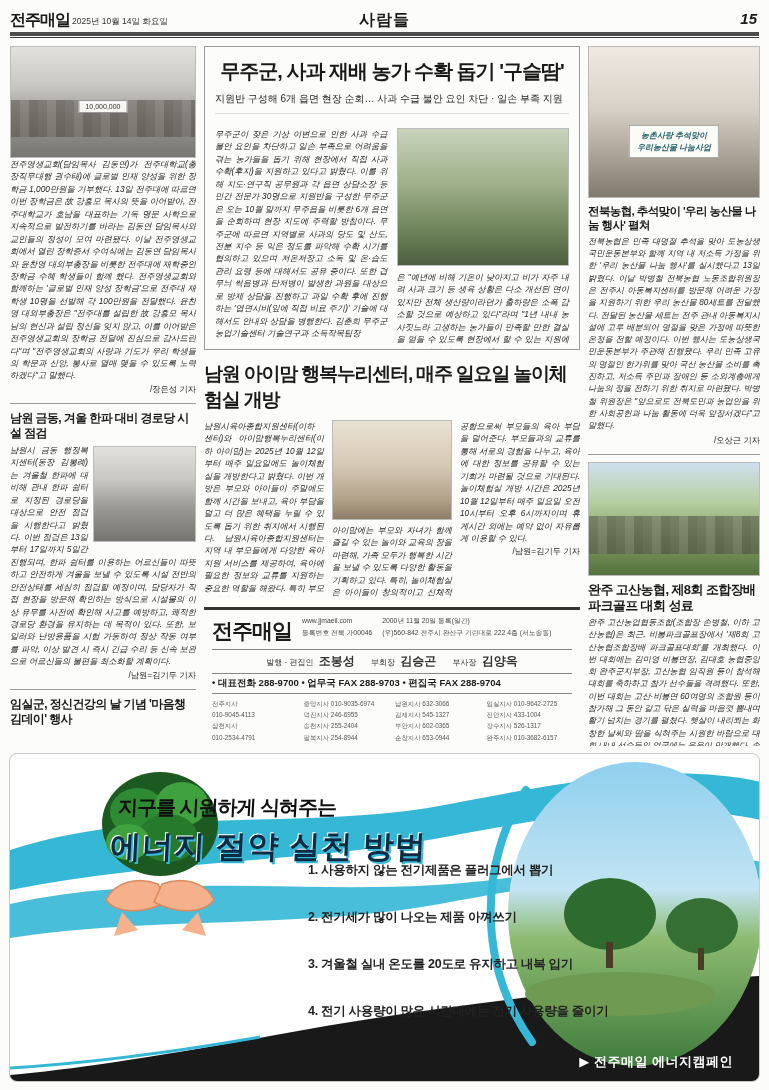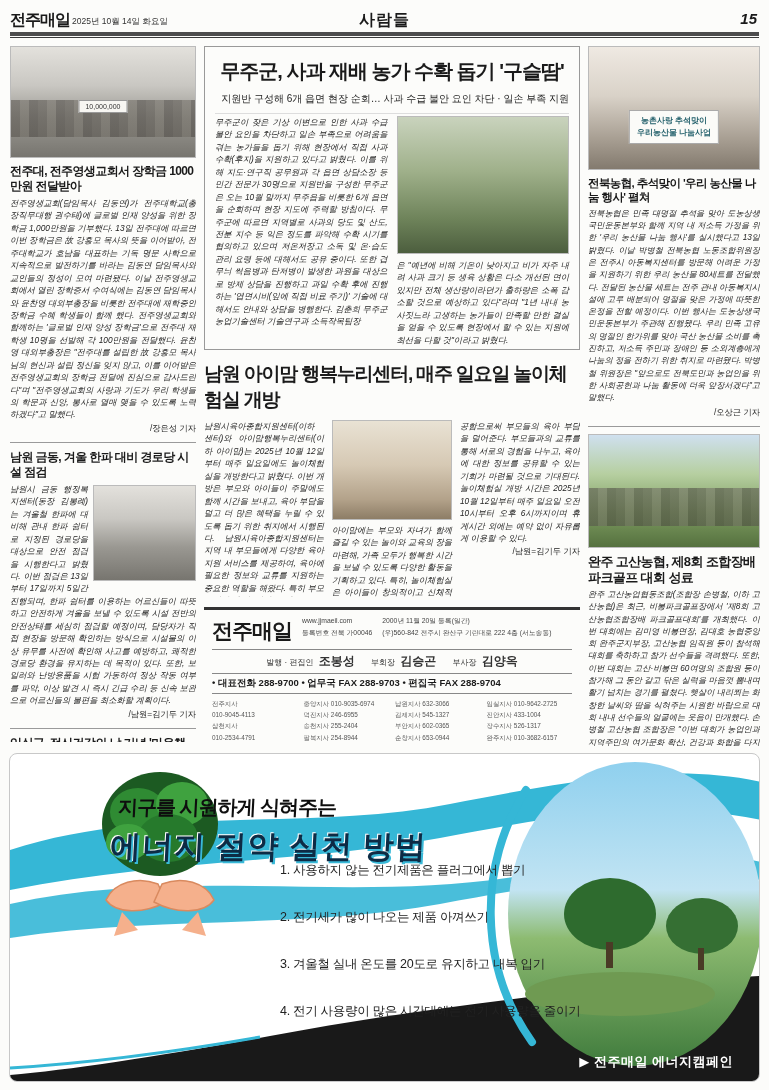--- a/index.html
+++ b/index.html
@@ -38,21 +38,21 @@
   .headline-s { font-size:12px; font-weight:800; letter-spacing:-0.6px; margin:6px 0 3px; line-height:1.25; }
   .bodytext { font-size:8.3px; line-height:1.5; text-align:justify; word-break:break-all; color:#222;font-style:italic; }
   .byline { font-size:8.3px; text-align:right; color:#222; margin-top:2px; }
   .divider { border-top:1px solid #9a9a9a; margin:8px 0 7px; }
 
   .float-photo { float:right; width:103px; height:96px; margin:2px 0 3px 5px; }
 
   
   .featured { border:1px solid #999; padding:9px 10px 6px; height:304px; overflow:hidden; background:#fcfcfa; }
   .featured-title { text-align:center; font-size:20px; font-weight:900; letter-spacing:-1px; margin:2px 0 7px; }
-  .featured-sub { text-align:right; font-size:10px; color:#222; padding-bottom:7px; margin-bottom:2px; border-bottom:1px solid #ddd; }
+  .featured-sub { text-align:left; font-size:10px; color:#222; padding-bottom:7px; margin-bottom:14px; border-bottom:1px solid #ddd; }
   .featured-cols { display:flex; gap:9px; }
   .featured-cols > div { flex:1; min-width:0; }
   .feat-photo { height:138px; margin-bottom:5px; }
 
   
   .namwon { margin-top:9px; height:238px; overflow:hidden; }
   .namwon-title { font-size:19px; font-weight:900; letter-spacing:-1.2px; margin:2px 0 7px; }
   .namwon-cols { display:flex; gap:8px; }
   .namwon-cols > div { flex:1; min-width:0; }
   .nw-photo { height:100px; margin-bottom:4px; }
@@ -68,21 +68,21 @@
   .mh-bureaus { display:flex; gap:6px; padding:4px 0 3px; }
   .mh-bureaus > div { flex:1; font-size:6.4px; color:#555; line-height:1.75; white-space:nowrap; overflow:hidden; }
 
   
   #ad { position:absolute; left:9px; top:753px; width:751px; height:329px; background:#fff; border:1px solid #c8c8c8;
         border-radius:8px; overflow:hidden; }
   #ad svg { position:absolute; left:0; top:0; }
   .ad-tagline { position:absolute; left:108px; top:40px; font-size:20px; font-weight:900; letter-spacing:-1px; color:#0e0e0e; transform:skewX(-3deg); }
   .ad-title { position:absolute; left:100px; top:72px; font-size:31px; font-weight:900; letter-spacing:1px; color:#0d2b45;
               text-shadow:2px 2px 0 #39b9d8, -1px -1px 0 #ffffff; transform:skewX(-3deg); }
-  .ad-list { position:absolute; left:270px; top:108px; width:330px; }
+  .ad-list { position:absolute; left:298px; top:108px; width:330px;font-weight:bold; }
   .ad-list div { font-size:12.5px; color:#222; margin-bottom:30px; letter-spacing:-0.3px; }
   .ad-campaign { position:absolute; right:26px; bottom:10px; color:#fff; font-size:13px; font-weight:600; letter-spacing:0.5px; }
 </style>
 </head>
 <body>
 
 <div id="page">
 
   <div class="hdr">
     <span class="hdr-brand">전주매일</span>
@@ -90,21 +90,20 @@
     <span class="hdr-section">사람들</span>
     <span class="hdr-page">15</span>
   </div>
   <div class="hdr-rule"></div>
 
   <div id="col-left" class="col">
     <div class="photo ph-indoor" style="height:112px;">
       <div class="ph-people-band"></div>
       <div class="ph-placard">10,000,000</div>
     </div>
-    <div class="headline-s">전주대, 전주영생교회서 장학금 1000만원 전달받아</div>
     <div class="bodytext">전주영생교회(담임목사 김동연)가 전주대학교(총장직무대행 권수태)에 글로벌 인재 양성을 위한 장학금 1,000만원을 기부했다. 13일 전주대에 따르면 이번 장학금은 故 강흥모 목사의 뜻을 이어받아, 전주대학교가 호남을 대표하는 기독 명문 사학으로 지속적으로 발전하기를 바라는 김동연 담임목사와 교인들의 정성이 모여 마련됐다. 이날 전주영생교회에서 열린 장학증서 수여식에는 김동연 담임목사와 윤찬영 대외부총장을 비롯한 전주대에 재학중인 장학금 수혜 학생들이 함께 했다. 전주영생교회와 함께하는 '글로벌 인재 양성 장학금'으로 전주대 재학생 10명을 선발해 각 100만원을 전달했다. 윤찬영 대외부총장은 "전주대를 설립한 故 강흥모 목사님의 헌신과 설립 정신을 잊지 않고, 이를 이어받은 전주영생교회의 장학금 전달에 진심으로 감사드린다"며 "전주영생교회의 사랑과 기도가 우리 학생들의 학문과 신앙, 봉사로 열매 맺을 수 있도록 노력하겠다"고 말했다.</div>
     <div class="byline">/장은성 기자</div>
 
     <div class="divider"></div>
 
     <div class="headline-s">남원 금동, 겨울 한파 대비 경로당 시설 점검</div>
     <div>
       <div class="photo ph-indoor float-photo"></div>
       <div class="bodytext">남원시 금동 행정복지센터(동장 김봉례)는 겨울철 한파에 대비해 관내 한파 쉼터로 지정된 경로당을 대상으로 안전 점검을 시행한다고 밝혔다. 이번 점검은 13일부터 17일까지 5일간 진행되며, 한파 쉼터를 이용하는 어르신들이 따뜻하고 안전하게 겨울을 보낼 수 있도록 시설 전반의 안전상태를 세심히 점검할 예정이며, 담당자가 직접 현장을 방문해 확인하는 방식으로 시설물의 이상 유무를 사전에 확인해 사고를 예방하고, 쾌적한 경로당 환경을 유지하는 데 목적이 있다. 또한, 보일러와 난방용품을 시험 가동하여 정상 작동 여부를 파악, 이상 발견 시 즉시 긴급 수리 등 신속 보완으로 어르신들의 불편을 최소화할 계획이다.</div>
       <div class="byline">/남원=김기두 기자</div>
@@ -198,21 +197,21 @@
             <div>장수지사  526-1317</div>
             <div>완주지사  010-3682-6157</div>
             <div>무주지사  010-2300-4253</div>
           </div>
       </div>
 
     </div>
   </div>
 
   <div id="col-right" class="col">
-    <div class="photo ph-office" style="height:124px;">
+    <div class="photo ph-office" style="height:152px;font-style:italic;">
       <div class="ph-sign">
         <div>농촌사랑 추석맞이</div>
         <div>우리농산물 나눔사업</div>
       </div>
     </div>
     <div class="headline-s" style="font-size:11.5px;">전북농협, 추석맞이 '우리 농산물 나눔 행사' 펼쳐</div>
     <div class="bodytext" style="font-size:8.2px;">전북농협은 민족 대명절 추석을 맞아 도농상생국민운동본부와 함께 지역 내 저소득 가정을 위한 '우리 농산물 나눔 행사'를 실시했다고 13일 밝혔다. 이날 박병철 전북농협 노동조합위원장은 전주시 아동복지센터를 방문해 어려운 가정을 지원하기 위한 우리 농산물 80세트를 전달했다. 전달된 농산물 세트는 전주 관내 아동복지시설에 고루 배분되어 명절을 맞은 가정에 따뜻한 온정을 전할 예정이다. 이번 행사는 도농상생국민운동본부가 주관해 진행됐다. 우리 민족 고유의 명절인 한가위를 맞아 국산 농산물 소비를 촉진하고, 저소득 주민과 장애인 등 소외계층에게 나눔의 정을 전하기 위한 취지로 마련됐다. 박병철 위원장은 "앞으로도 전북도민과 농업인을 위한 사회공헌과 나눔 활동에 더욱 앞장서겠다"고 말했다.</div>
     <div class="byline">/오상근 기자</div>
 
     <div class="divider"></div>

